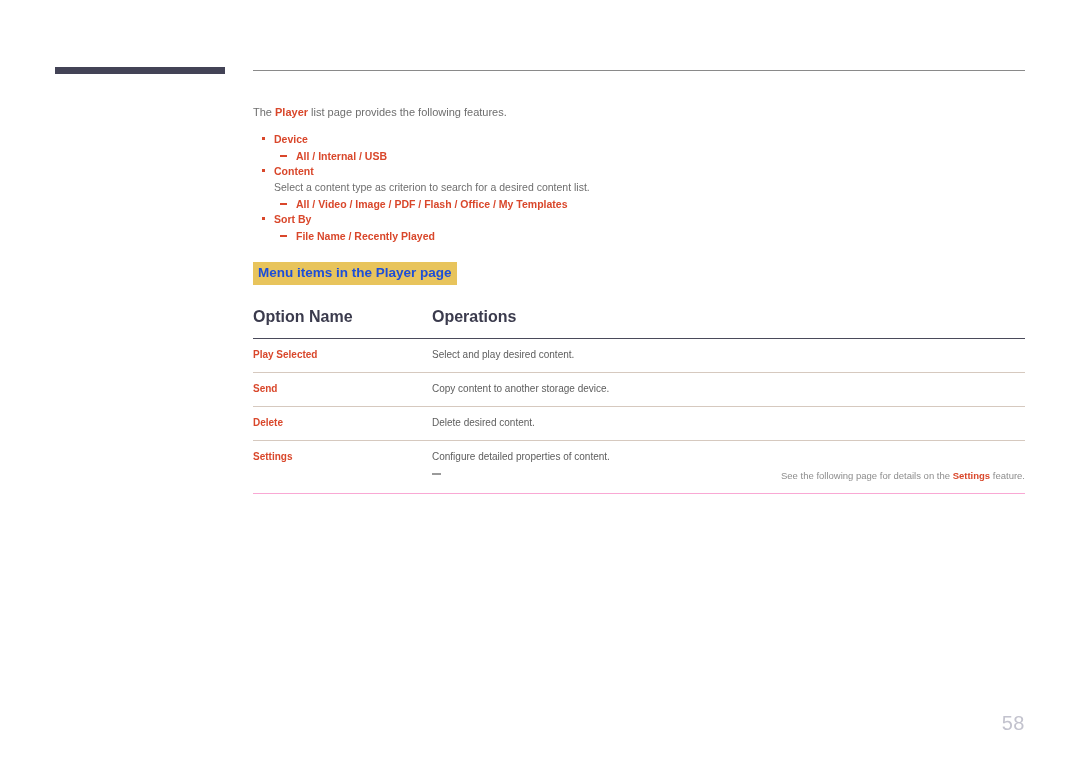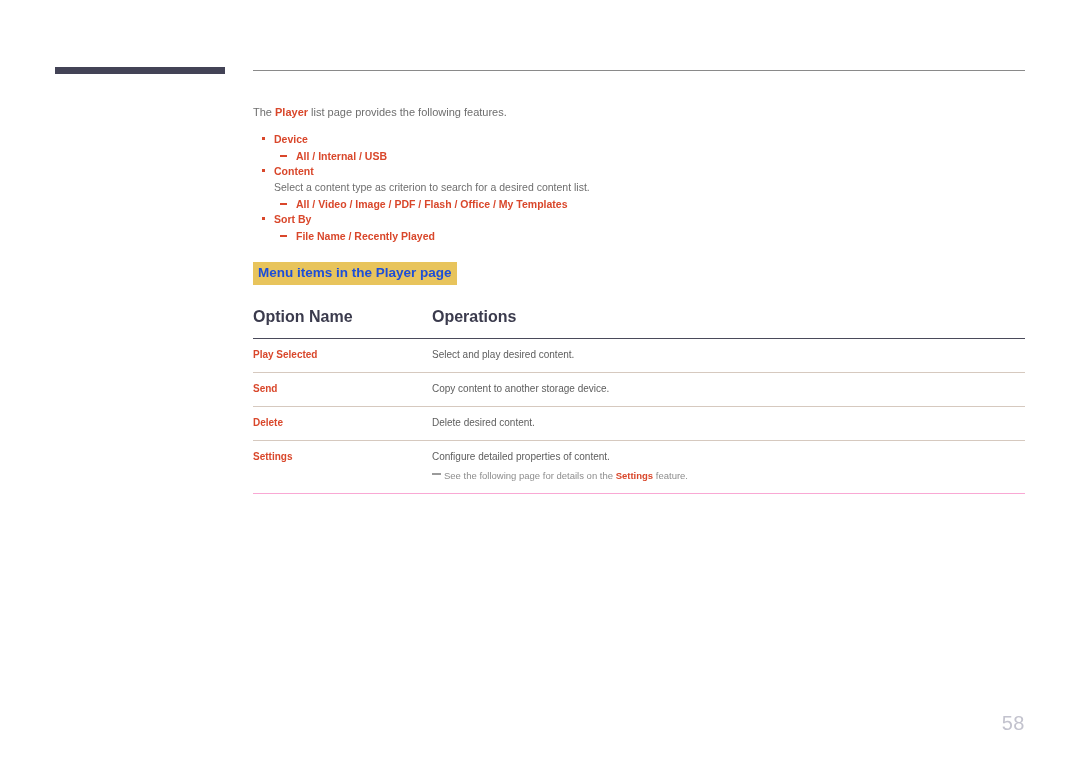--- a/index.html
+++ b/index.html
@@ -167,20 +167,21 @@
     color: #5d5d5d;
     line-height: 14px;
   }
   .note-line {
     margin-top: 5px;
     position: relative;
     padding-left: 12px;
     font-size: 9.5px;
     color: #8d8d8d;
     line-height: 14px;
+    text-align: right;
   }
   .note-dash {
     position: absolute;
     left: 0;
     top: 4px;
     width: 9px;
     height: 1.6px;
     background: #9a9a9a;
   }
   .note-accent {

